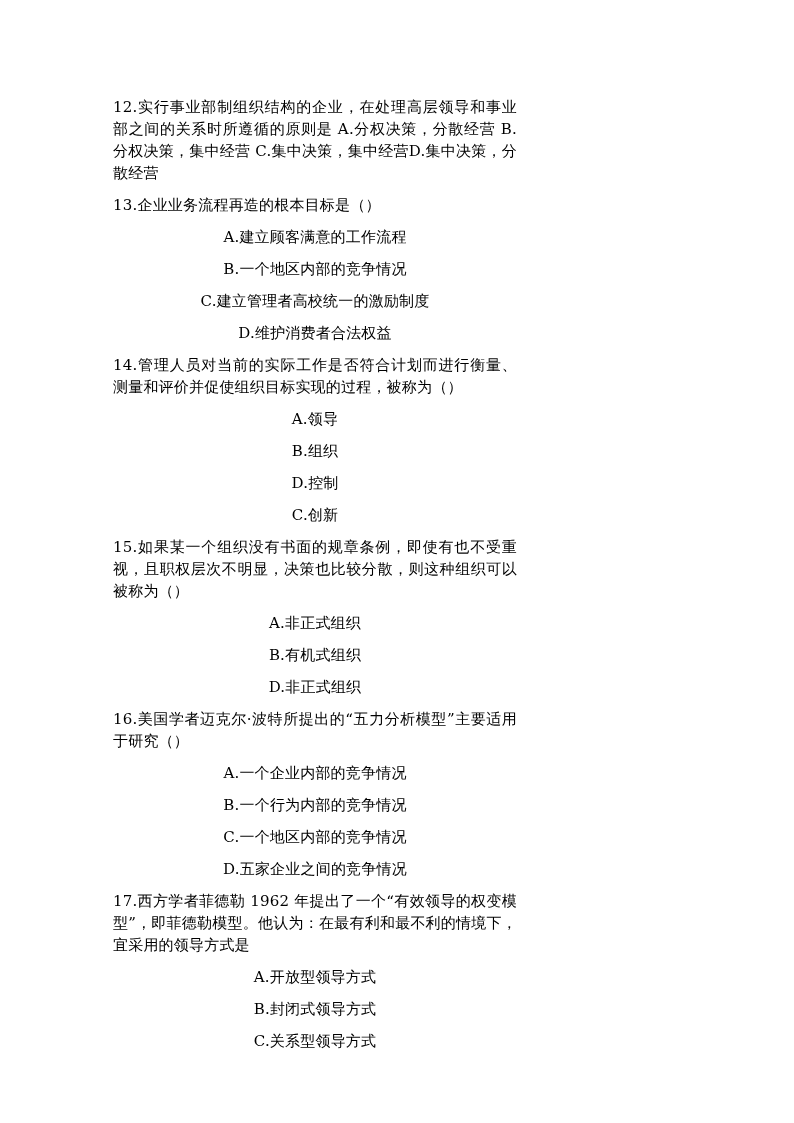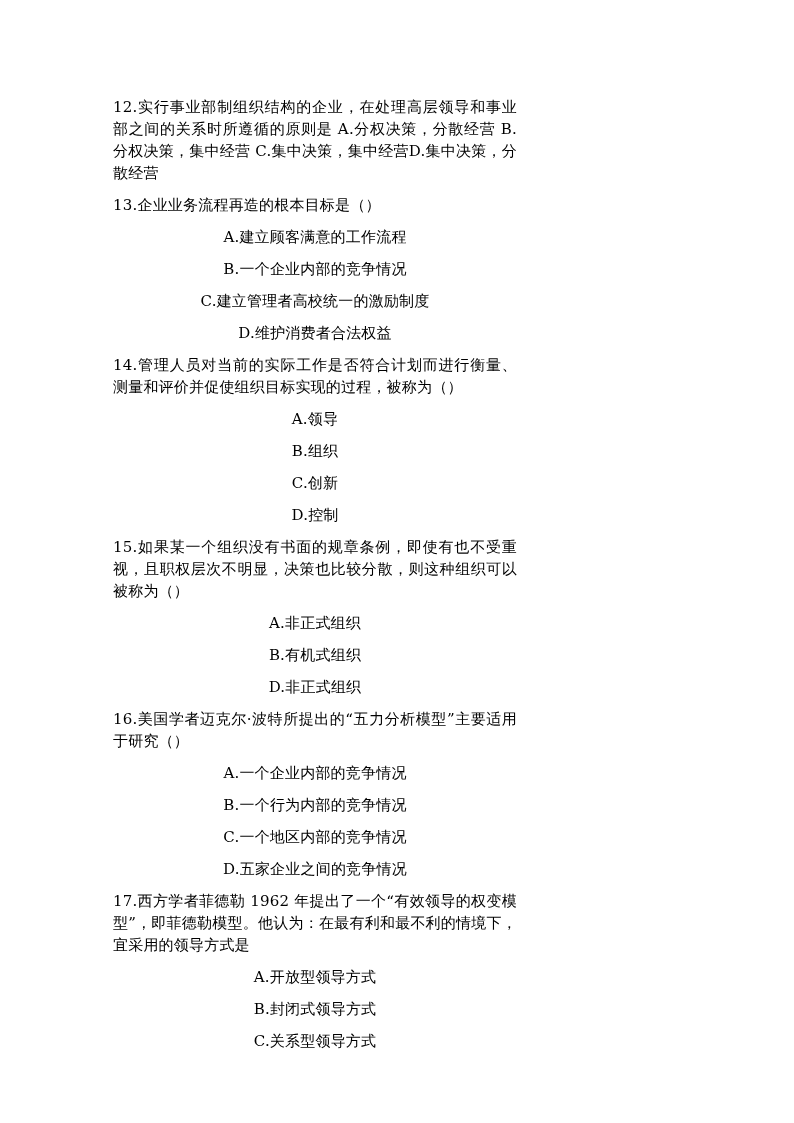--- a/index.html
+++ b/index.html
@@ -44,31 +44,31 @@
 
 <div class="page">
 
   <div class="question-block">
     <p class="para stem">12.实行事业部制组织结构的企业，在处理高层领导和事业部之间的关系时所遵循的原则是 A.分权决策，分散经营 B.分权决策，集中经营 C.集中决策，集中经营D.集中决策，分散经营</p>
   </div>
 
   <div class="question-block">
     <p class="para stem">13.企业业务流程再造的根本目标是（）</p>
     <p class="para option">A.建立顾客满意的工作流程</p>
-    <p class="para option">B.一个企业内部的竞争情况</p>
+    <p class="para option">B.一个地区内部的竞争情况</p>
     <p class="para option">C.建立管理者高校统一的激励制度</p>
     <p class="para option">D.维护消费者合法权益</p>
   </div>
 
   <div class="question-block">
     <p class="para stem">14.管理人员对当前的实际工作是否符合计划而进行衡量、测量和评价并促使组织目标实现的过程，被称为（）</p>
     <p class="para option">A.领导</p>
     <p class="para option">B.组织</p>
+    <p class="para option">D.控制</p>
     <p class="para option">C.创新</p>
-    <p class="para option">D.控制</p>
   </div>
 
   <div class="question-block">
     <p class="para stem">15.如果某一个组织没有书面的规章条例，即使有也不受重视，且职权层次不明显，决策也比较分散，则这种组织可以被称为（）</p>
     <p class="para option">A.非正式组织</p>
     <p class="para option">B.有机式组织</p>
     <p class="para option">D.非正式组织</p>
   </div>
 
   <div class="question-block">

